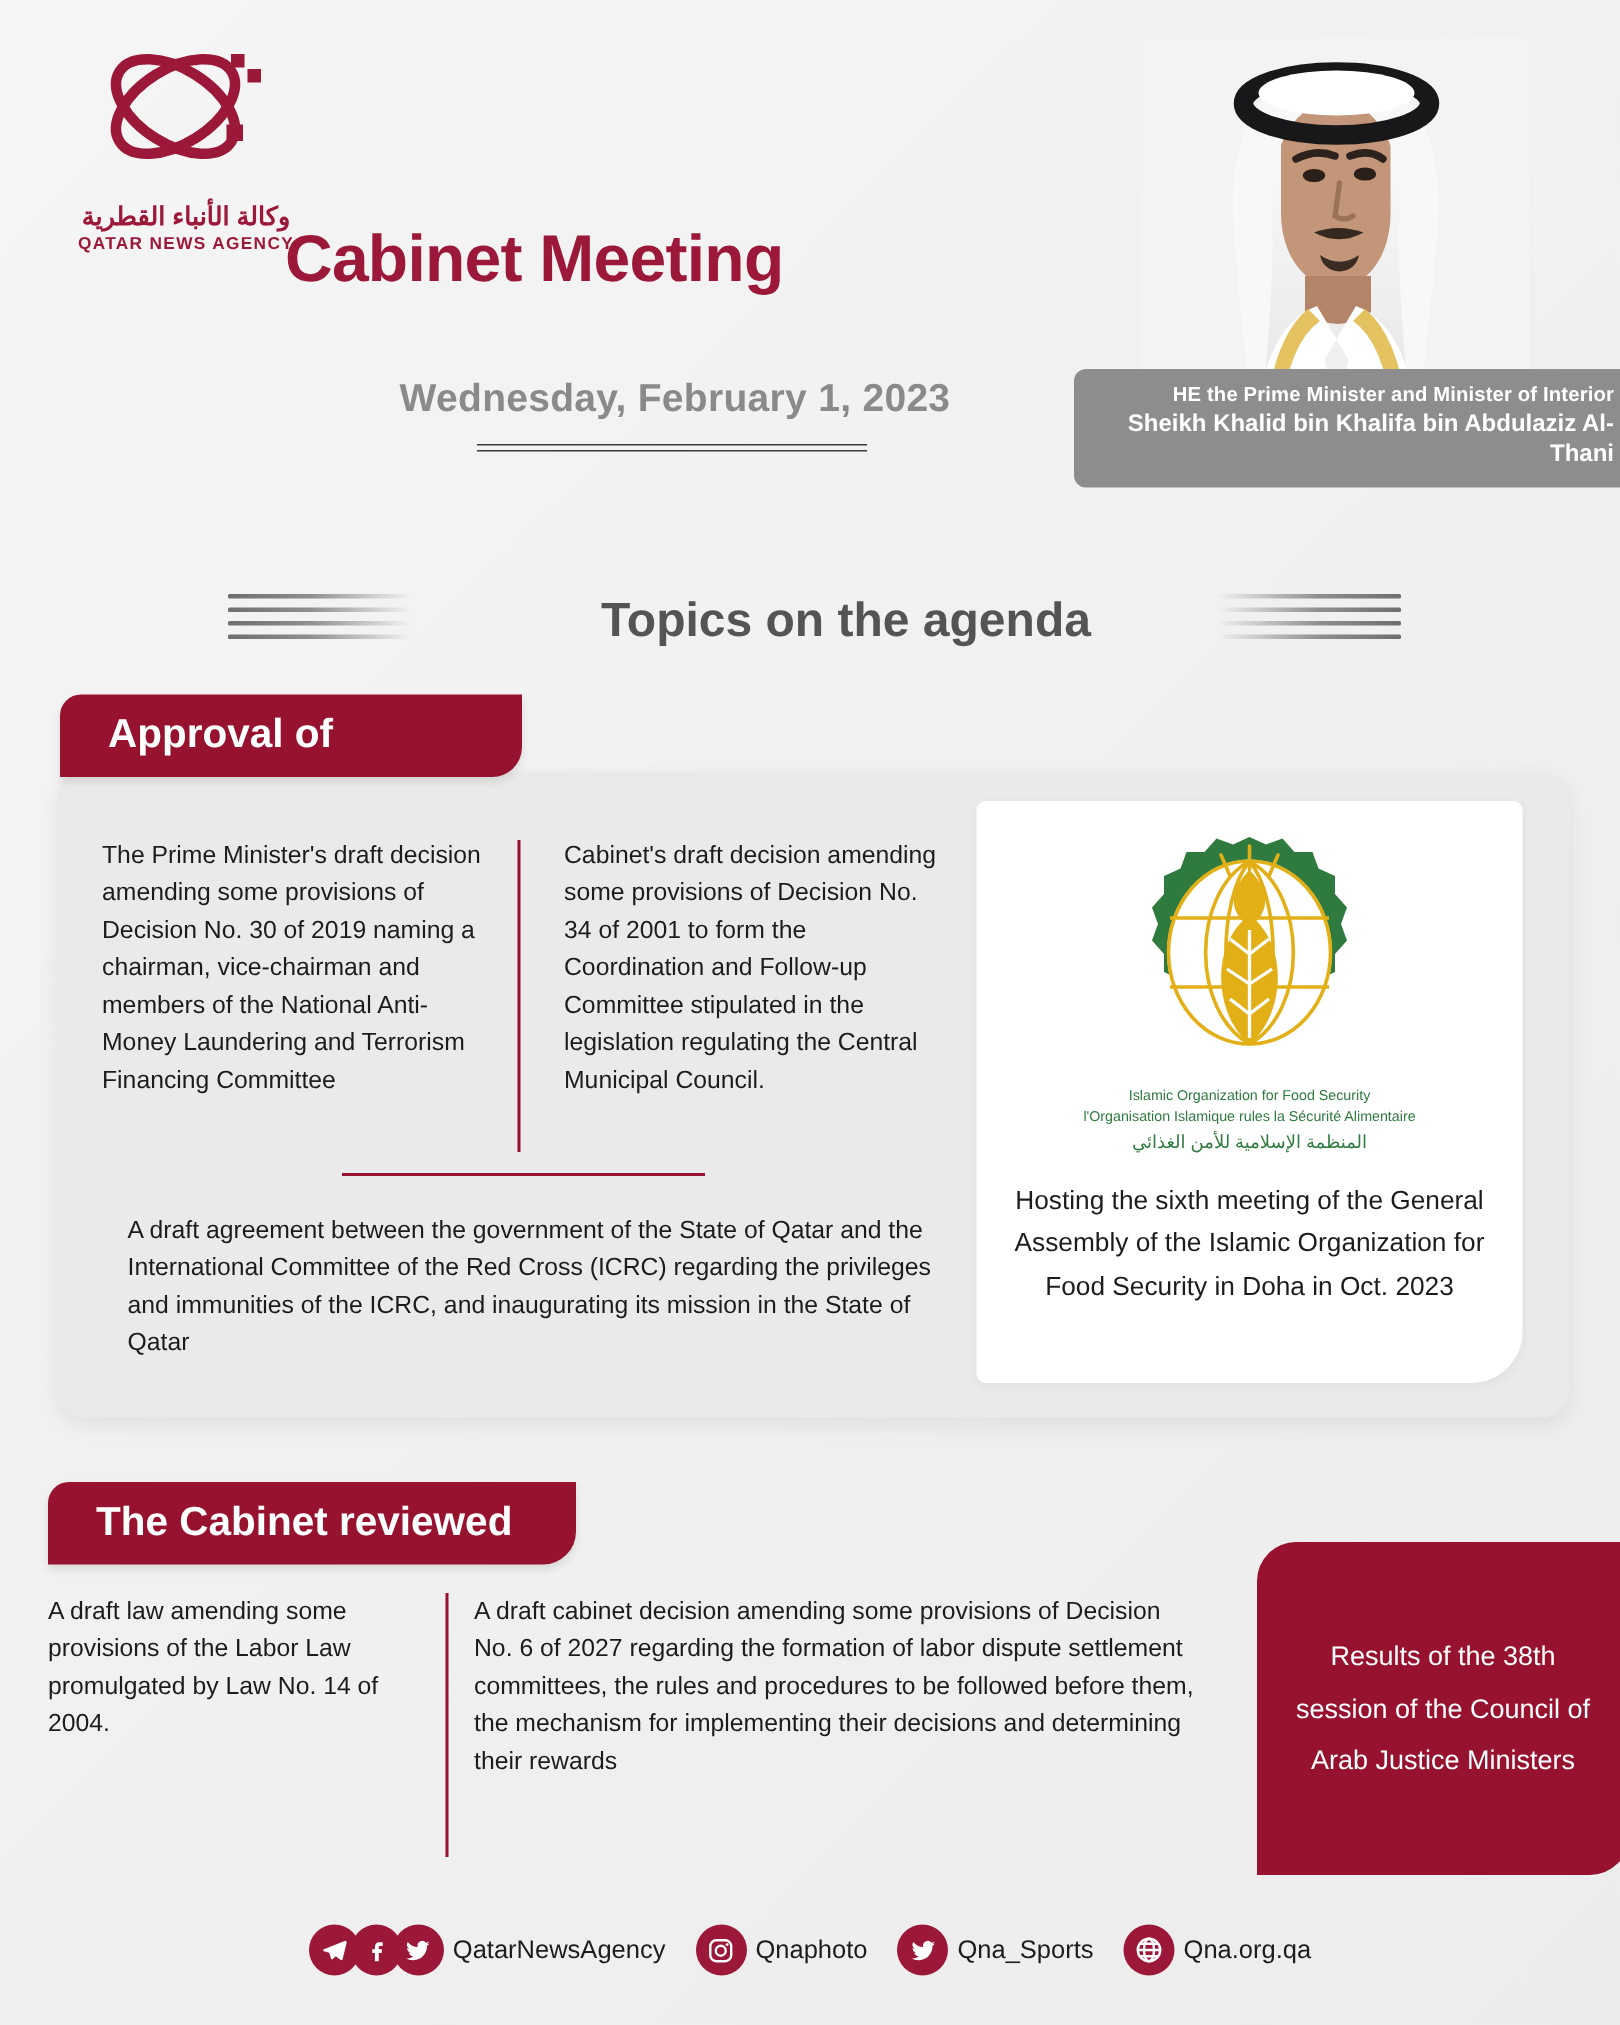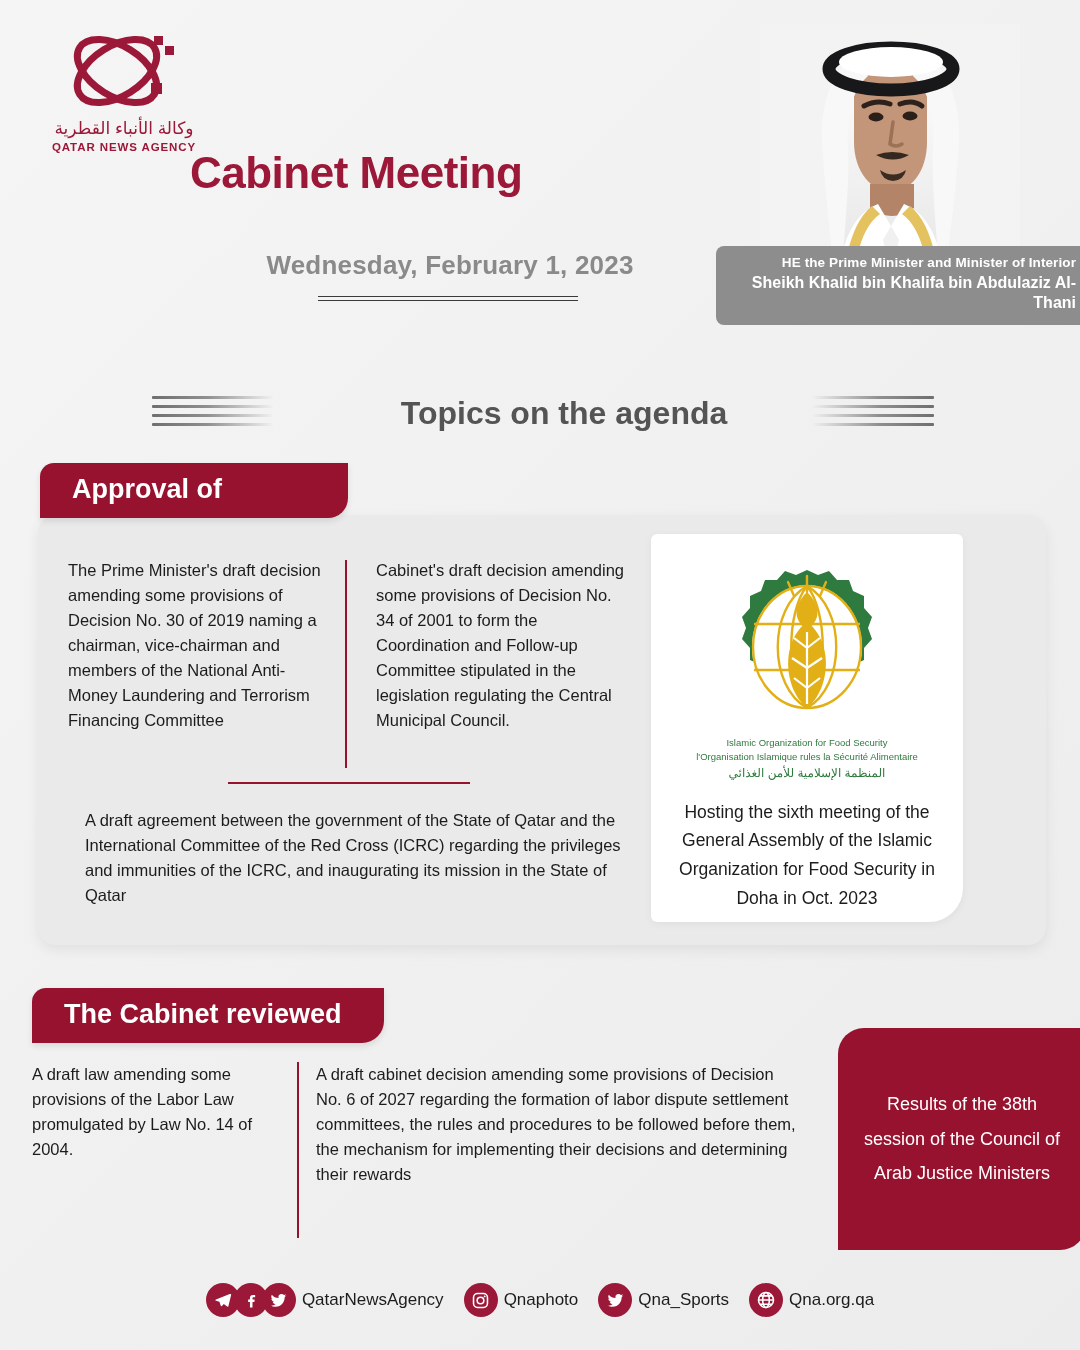--- a/index.html
+++ b/index.html
@@ -11,21 +11,21 @@
   }
   .page {
     position: relative;
     width: 1080px; height: 1350px;
     background: linear-gradient(135deg,#f5f5f5 0%,#f0f0f0 55%,#ececec 100%);
   }
 
   
   .logo-wrap { position:absolute; left:44px; top:26px; width:160px; text-align:center; }
   .logo-mark { width:130px; height:92px; margin:0 auto; display:block; }
-  .logo-ar { font-size:17px; color:#9c1838; font-weight:normal; margin-top:0; letter-spacing:.2px; direction:rtl; }
+  .logo-ar { font-size:17px; color:#9c1838; font-weight:bold; margin-top:16px; letter-spacing:.2px; direction:rtl; }
   .logo-en { font-size:11.5px; color:#9c1838; font-weight:bold; letter-spacing:.9px; margin-top:2px; }
 
   
   .title {
     position:absolute; left:190px; top:148px; width:520px;
     text-align:left; font-size:44px; font-weight:bold;
     color:#9c1838; letter-spacing:-.5px;
   }
   .date {
     position:absolute; left:190px; top:250px; width:520px;
@@ -79,24 +79,24 @@
   .col-a { position:absolute; left:68px; top:558px; width:262px; }
   .col-b { position:absolute; left:376px; top:558px; width:252px; }
   .vdiv  { position:absolute; left:345px; top:560px; width:2px; height:208px; background:#96122f; }
   .body-txt { font-size:16.5px; line-height:1.52; color:#1c1c1c; }
 
   .hdiv { position:absolute; left:228px; top:782px; width:242px; height:2px; background:#96122f; }
   .col-wide { position:absolute; left:68px; top:808px; width:560px;margin-left:17px; }
 
   
   .white-card {
-    position:absolute; left:651px; top:534px; width:312px; height:388px;
+    position:absolute; left:651px; top:534px; width:364px; height:388px;
     background:#fff; border-radius:6px 6px 34px 6px;
     box-shadow:0 2px 8px rgba(0,0,0,.05);
-    text-align:center; padding-top:28px;
+    text-align:center; padding-top:16px;
   }
   .iofs-logo { width:170px; height:170px; margin:0 auto 4px; display:block; }
   .iofs-l { font-size:9.5px; color:#2f7a3e; line-height:1.5; font-family:"Liberation Sans",sans-serif; }
   .iofs-ar { font-size:12px; color:#2f7a3e; direction:rtl; margin-top:1px; }
   .iofs-cap { font-size:17.5px; line-height:1.65; color:#1c1c1c; padding:18px 24px 0; }
 
   
   .rev-a { position:absolute; left:32px; top:1062px; width:258px; }
   .rev-b { position:absolute; left:316px; top:1062px; width:486px; }
   .rev-vdiv { position:absolute; left:297px; top:1062px; width:2px; height:176px; background:#96122f; }

